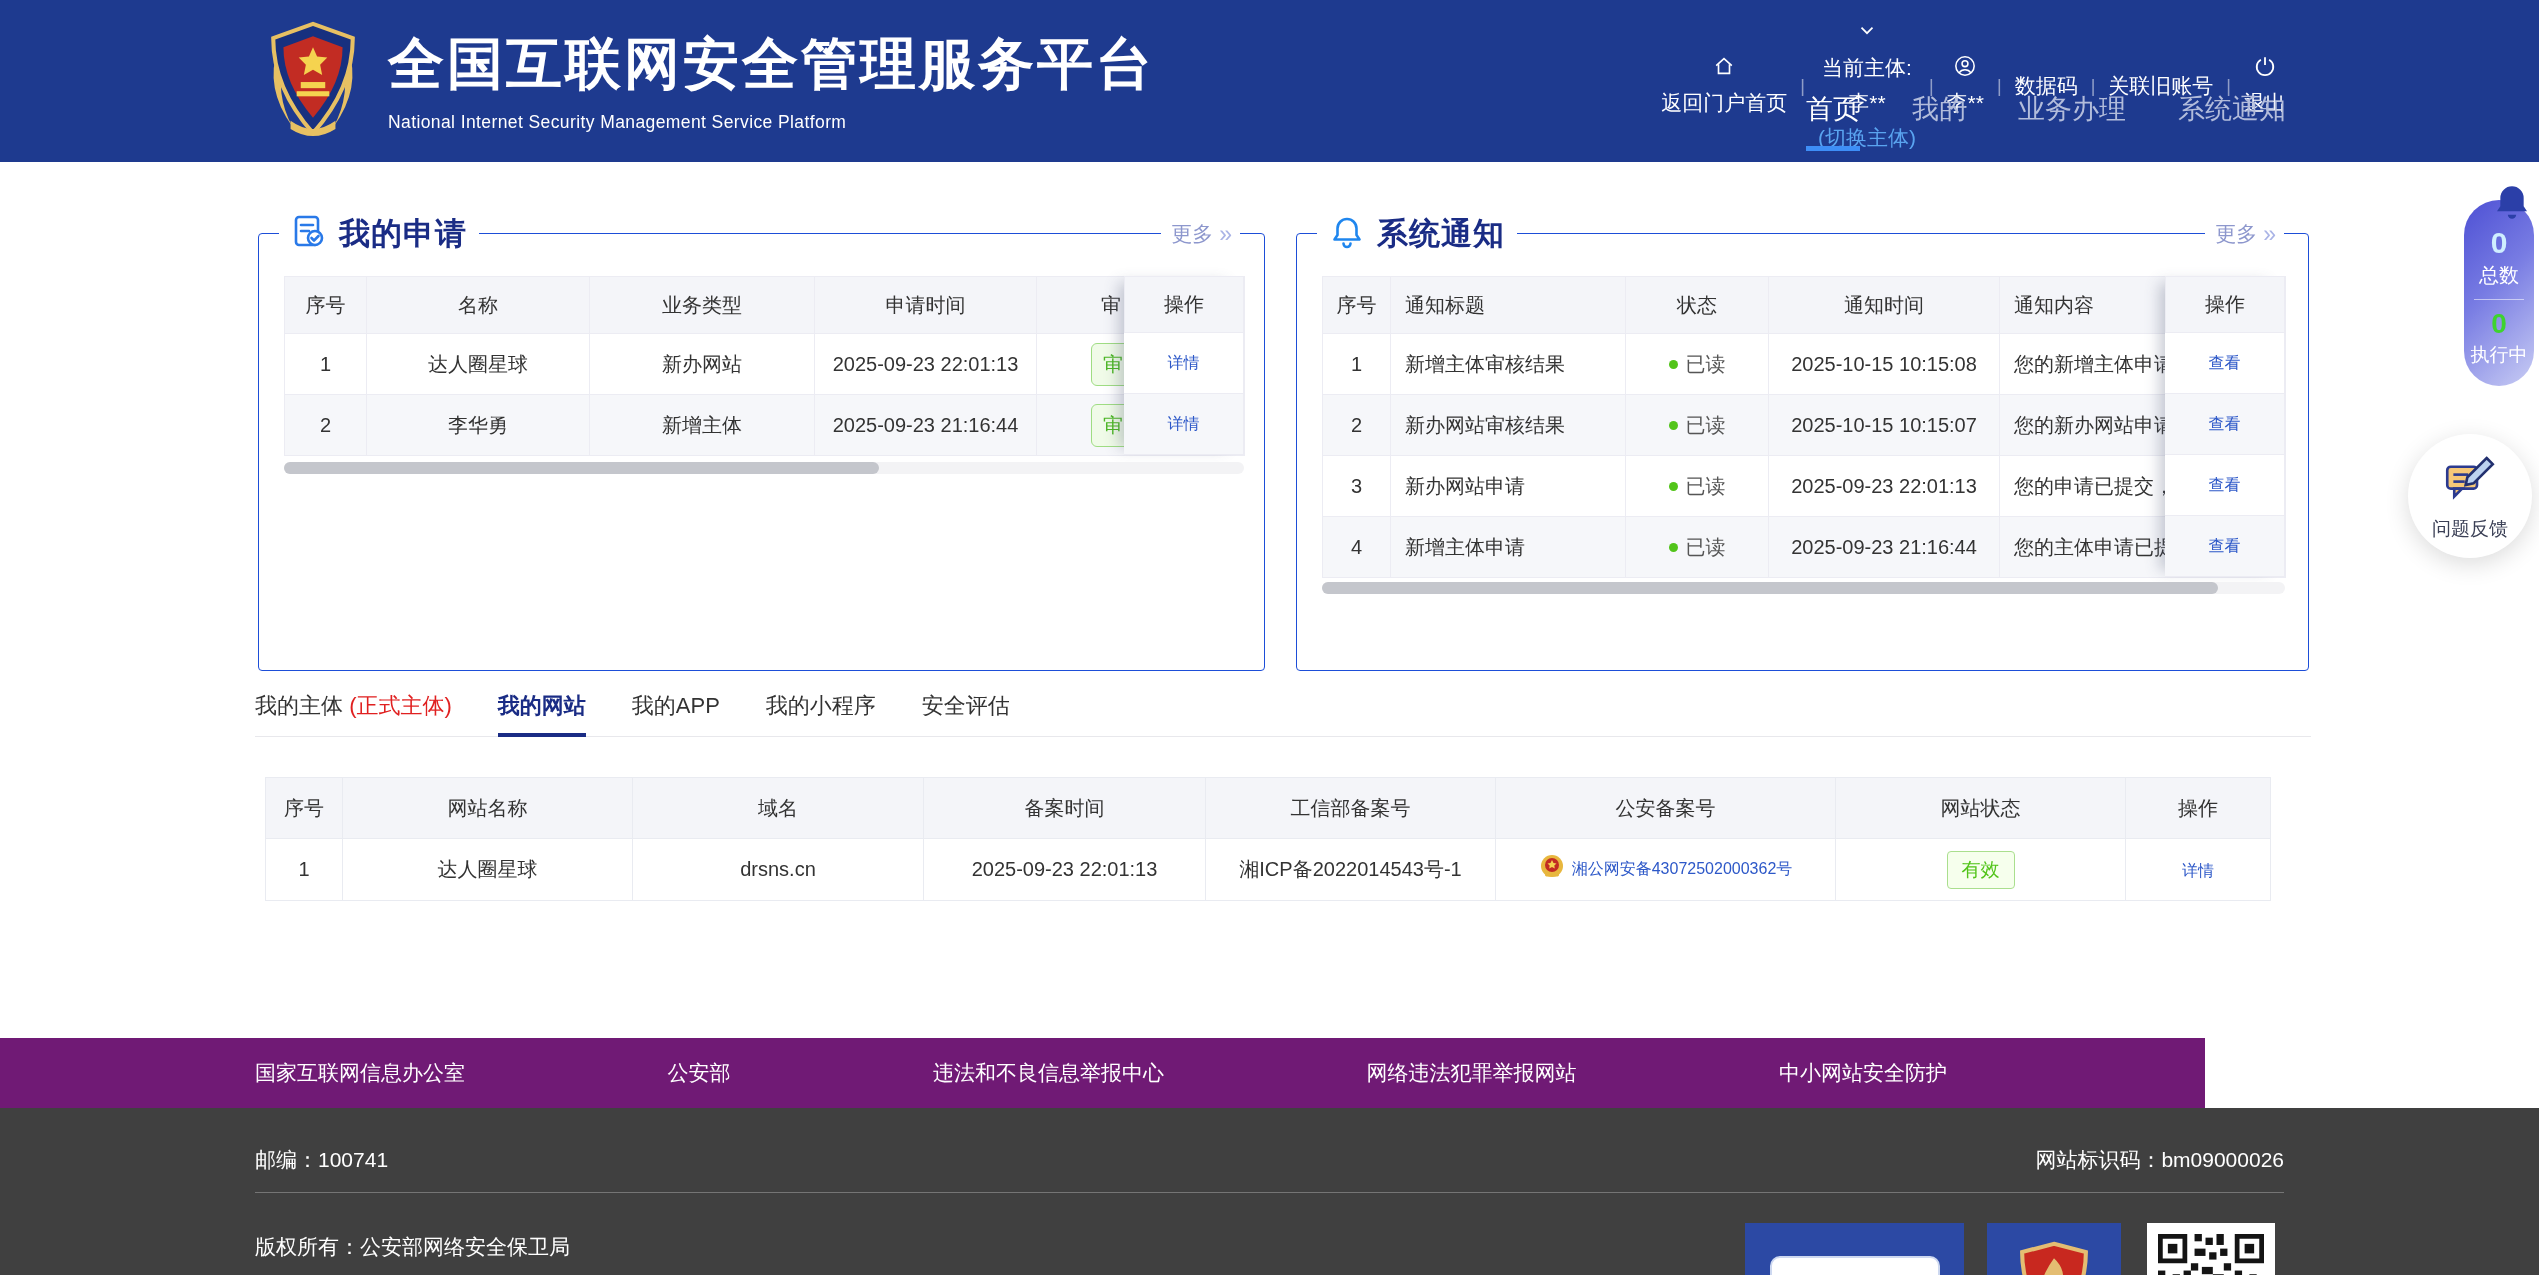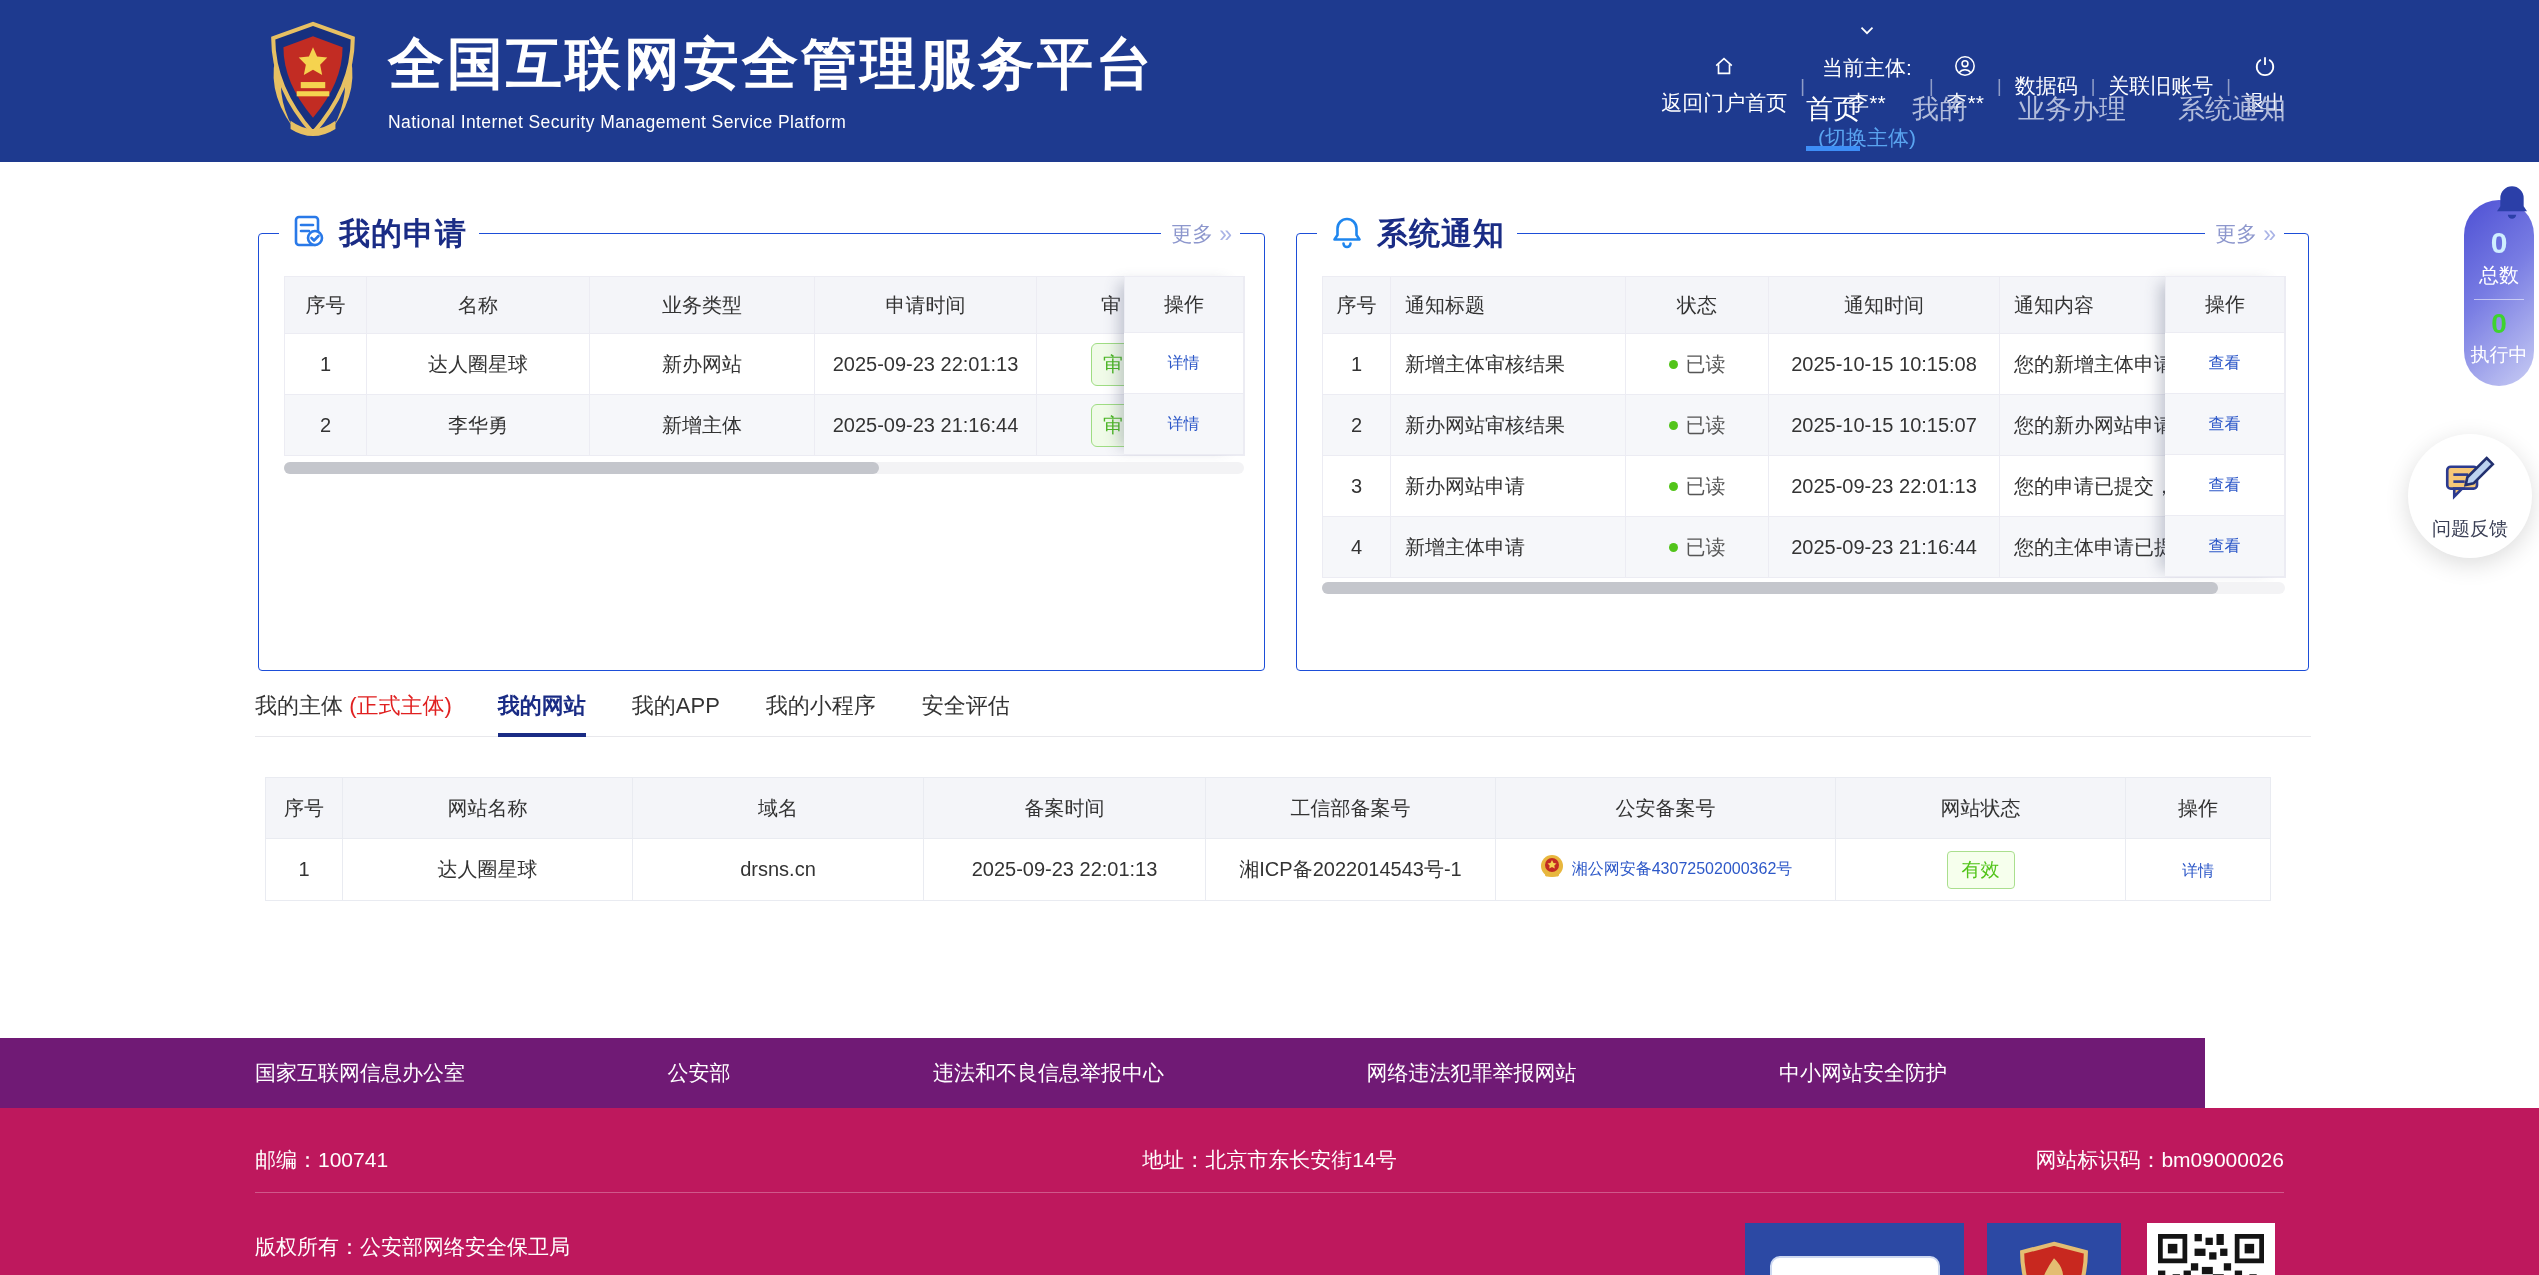--- a/index.html
+++ b/index.html
@@ -83,21 +83,21 @@
   .pill .l2 { font-size:19px; margin-top:2px; }
   .pill-bell { position:absolute; left:2492px; top:183px; width:40px; height:40px; z-index:7; }
   .pill-bell svg { width:40px; height:40px; }
   .fb-circle { position:absolute; left:2408px; top:434px; width:124px; height:124px; border-radius:50%; background:#fff; box-shadow:0 6px 24px rgba(0,0,0,.14); display:flex; flex-direction:column; align-items:center; justify-content:center; gap:5px; z-index:6; cursor:pointer; }
   .fb-circle svg { width:56px; height:56px; }
   .fb-circle .lbl { font-size:19px; color:#3a3f55; }
 
   
   .footdark { position:absolute; left:0; top:1038px; width:2205px; height:70px; background:#701a75; }
   .footdark .inner { margin:0 258px 0 255px; height:100%; display:flex; justify-content:space-between; align-items:center; color:#fff; font-size:21px; }
-  .footblue { position:absolute; left:0; top:1108px; width:2539px; height:167px; background:#be185d; color:#fff; }
+  .footblue { position:absolute; left:0; top:1108px; width:2539px; height:167px; background:#404040; color:#fff; }
   .fb-row1 { position:absolute; left:255px; right:255px; top:38px; display:flex; font-size:21px; }
   .fb-row1 .c { flex:1; }
   .fb-row1 .c.mid { text-align:center; }
   .fb-row1 .c.rgt { text-align:right; }
   .fb-div { position:absolute; left:255px; right:255px; top:84px; border-top:1px solid rgba(255,255,255,.28); }
   .fb-copy { position:absolute; left:255px; top:125px; font-size:21px; }
   .tile { position:absolute; top:115px; background:#2c49a4; display:flex; justify-content:center; }
   .tile1 { left:1745px; width:219px; height:150px; }
   .tile2 { left:1987px; width:134px; height:150px; }
   .govbox { margin-top:33px; width:170px; height:92px; background:#fff; border:2px solid #cdd8f0; border-radius:10px; display:flex; align-items:center; justify-content:center; gap:9px; }
@@ -424,21 +424,20 @@
       <a>公安部</a>
       <a>违法和不良信息举报中心</a>
       <a>网络违法犯罪举报网站</a>
       <a>中小网站安全防护</a>
     </div>
   </div>
 
   <div class="footblue">
     <div class="fb-row1">
       <span class="c"><span>邮编：</span><span>100741</span></span>
-      <span class="c mid"><span>地址：</span><span>北京市东长安街14号</span></span>
       <span class="c rgt"><span>网站标识码：</span><span>bm09000026</span></span>
     </div>
     <div class="fb-div"></div>
     <div class="fb-copy"><span>版权所有：</span><span>公安部网络安全保卫局</span></div>
 
     <div class="tile tile1">
       <div class="govbox">
         
         
       </div>

